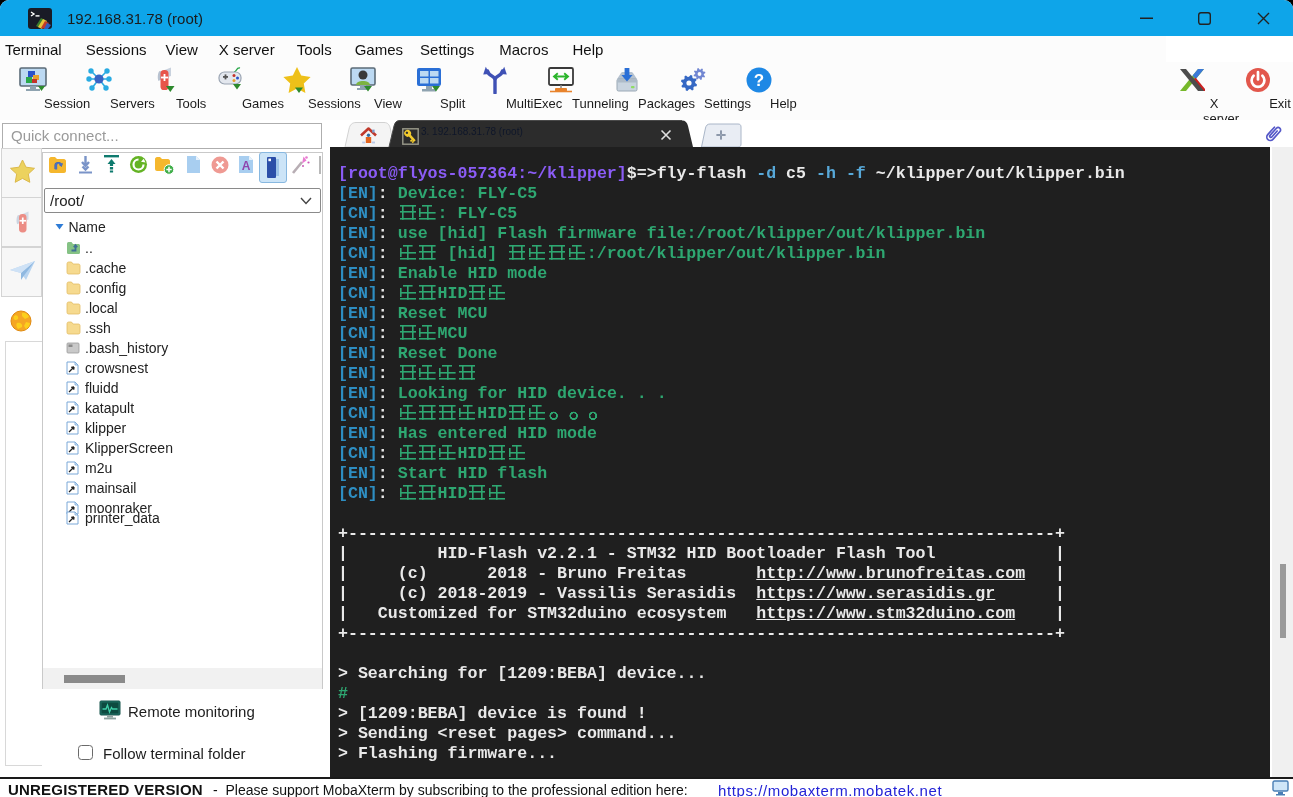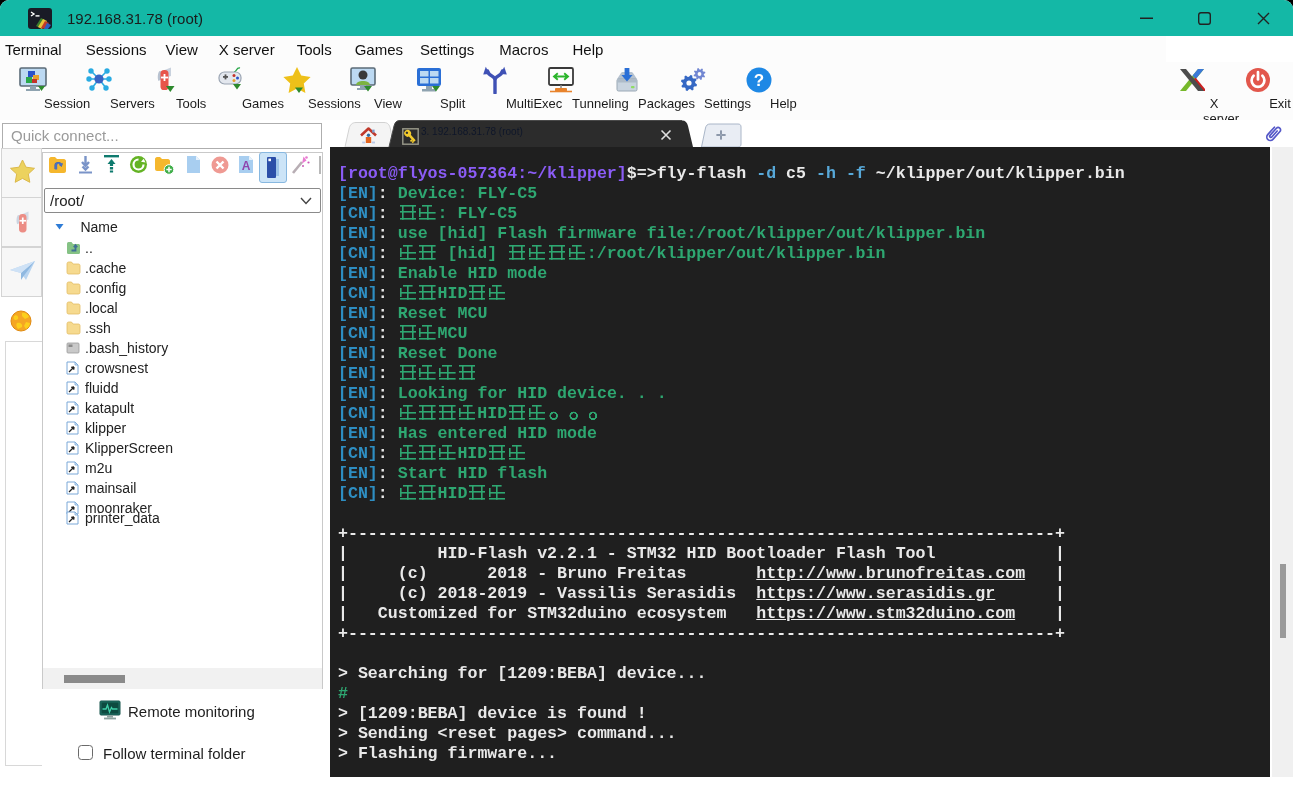--- a/index.html
+++ b/index.html
@@ -1,20 +1,20 @@
 <!DOCTYPE html>
 <html><head>
 <meta charset="utf-8">
 <style>
 *{margin:0;padding:0;box-sizing:border-box}
 html,body{width:1293px;height:797px;overflow:hidden;background:#000;font-family:"Liberation Sans",sans-serif;}
 #win{position:absolute;left:0;top:0;width:1293px;height:797px;background:#fff;border-radius:9px 9px 0 0;overflow:hidden;}
 .abs{position:absolute;}
 
-#titlebar{position:absolute;left:0;top:0;width:1293px;height:36px;background:#14b8a6;}
+#titlebar{position:absolute;left:0;top:0;width:1293px;height:36px;background:#0ea5e9;}
 #title-text{position:absolute;left:67px;top:10px;font-size:15px;color:#1b1b1b;}
 
 #menubar{position:absolute;left:0;top:36px;width:1166px;height:26px;background:#fcfcfc;display:flex;align-items:center;}
 #menubar span{font-size:15px;color:#111;padding:0 10px;}
 
 #toolbar{position:absolute;left:0;top:62px;width:1293px;height:58px;background:#fcfcfc;}
 .tbi{position:absolute;top:2px;width:66px;height:54px;text-align:center;}
 .tbi svg{display:block;margin:2px auto 0 auto;}
 .tbi .lbl{display:block;font-size:13px;color:#1b1b1b;margin-top:2px;padding-left:44px;}
 
@@ -324,21 +324,21 @@
         </svg>
       <div class="abs" style="left:319px;top:36px;width:1.5px;height:18px;background:#b8b8b8"></div>
     </div>
     <div id="pathbox">/root/<svg class="abs" style="right:8px;top:8px" width="12" height="8" viewBox="0 0 12 8">
           <path d="M1 1 L6 6.5 L11 1" fill="none" stroke="#444" stroke-width="1.4"></path>
         </svg></div>
     <div class="abs" style="left:52px;top:98px;width:200px;height:16px;">
       <svg width="9" height="7" viewBox="0 0 9 7" style="vertical-align:2px;margin-left:3px">
           <path d="M0.5 1 L8.5 1 L4.5 6.5 Z" fill="#2e7cd6"></path>
         </svg>
-      <span style="font-size:14px;color:#222;margin-left:12px;">Name</span>
+      <span style="font-size:14px;color:#222;">Name</span>
     </div>
     <div id="tree">
       <div class="trow" style="top:118px">
           <svg class="ic" width="15" height="14" viewBox="0 0 15 14">
             <path d="M1 3 L1 11.5 C1 12.5 1.8 13 2.7 13 L12.3 13 C13.2 13 14 12.5 14 11.5 L14 4.5 C14 3.5 13.2 3 12.3 3 L7 3 L5.5 1 L2.5 1 C1.6 1 1 1.8 1 3 Z" fill="#85c285"></path>
             <path d="M9.5 4.5 L9.5 9.5 L5.5 9.5 M7.8 6.3 L9.5 4.2 L11.2 6.3" fill="none" stroke="#3f6f96" stroke-width="1.8"></path>
           </svg>
           <span class="tx">..</span>
         </div>
       <div class="trow" style="top:138px">
@@ -517,13 +517,23 @@
 
 &gt; Searching for [1209:BEBA] device...
 <span class="gr">#</span>
 &gt; [1209:BEBA] device is found !
 &gt; Sending &lt;reset pages&gt; command...
 &gt; Flashing firmware...</pre>
   </div>
   <div id="tscroll">
       <div id="tthumb"></div>
     </div>
+  <div id="statusbar">
+    <span style="position:absolute;left:8px;top:2px;font-weight:bold;font-size:15px;letter-spacing:0.2px;">UNREGISTERED VERSION</span>
+    <span style="position:absolute;left:213px;top:3px;font-size:14px;">-&nbsp; Please support MobaXterm by subscribing to the professional edition here:</span>
+    <a style="position:absolute;left:718px;top:3px;color:#2323d6;font-size:15px;letter-spacing:0.6px;text-decoration:underline;">https://mobaxterm.mobatek.net</a>
+    <svg class="abs" style="left:1272px;top:1px" width="17" height="16" viewBox="0 0 17 16">
+        <rect x="1" y="1" width="15" height="10" rx="1.5" fill="#cfe6f8" stroke="#4a7fb5" stroke-width="1.4"></rect>
+        <rect x="6" y="12" width="5" height="2" fill="#4a7fb5"></rect>
+        <rect x="4" y="14" width="9" height="1.5" fill="#4a7fb5"></rect>
+      </svg>
+  </div>
 </div>
 
 </body></html>

